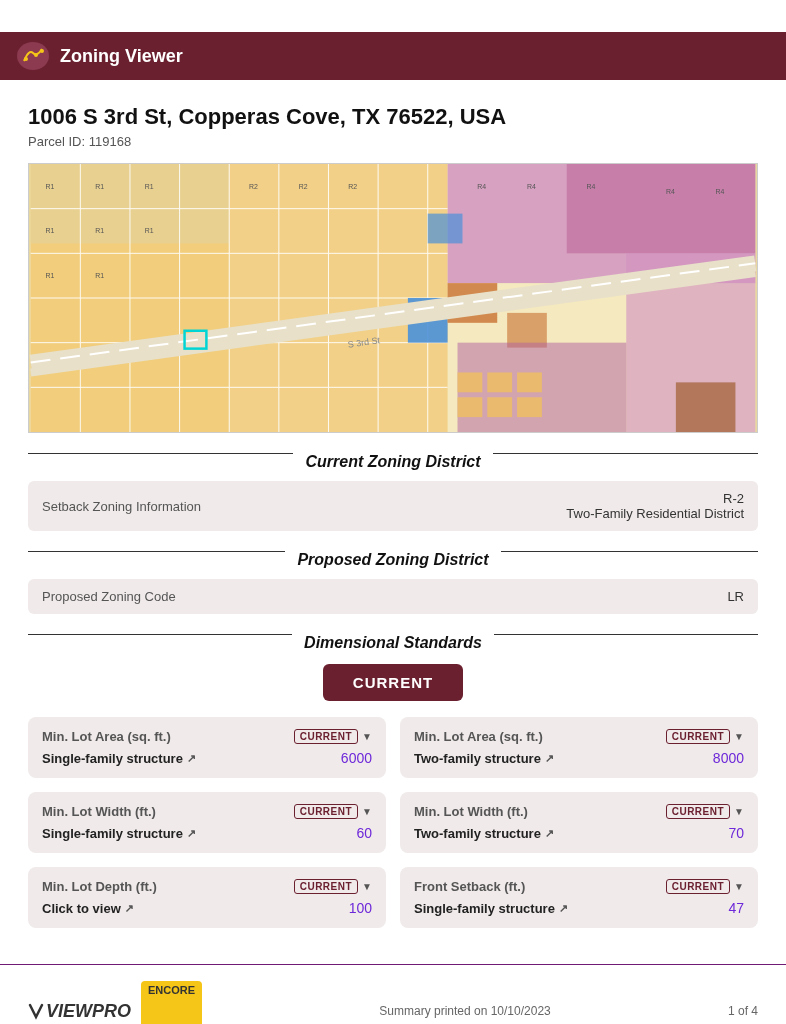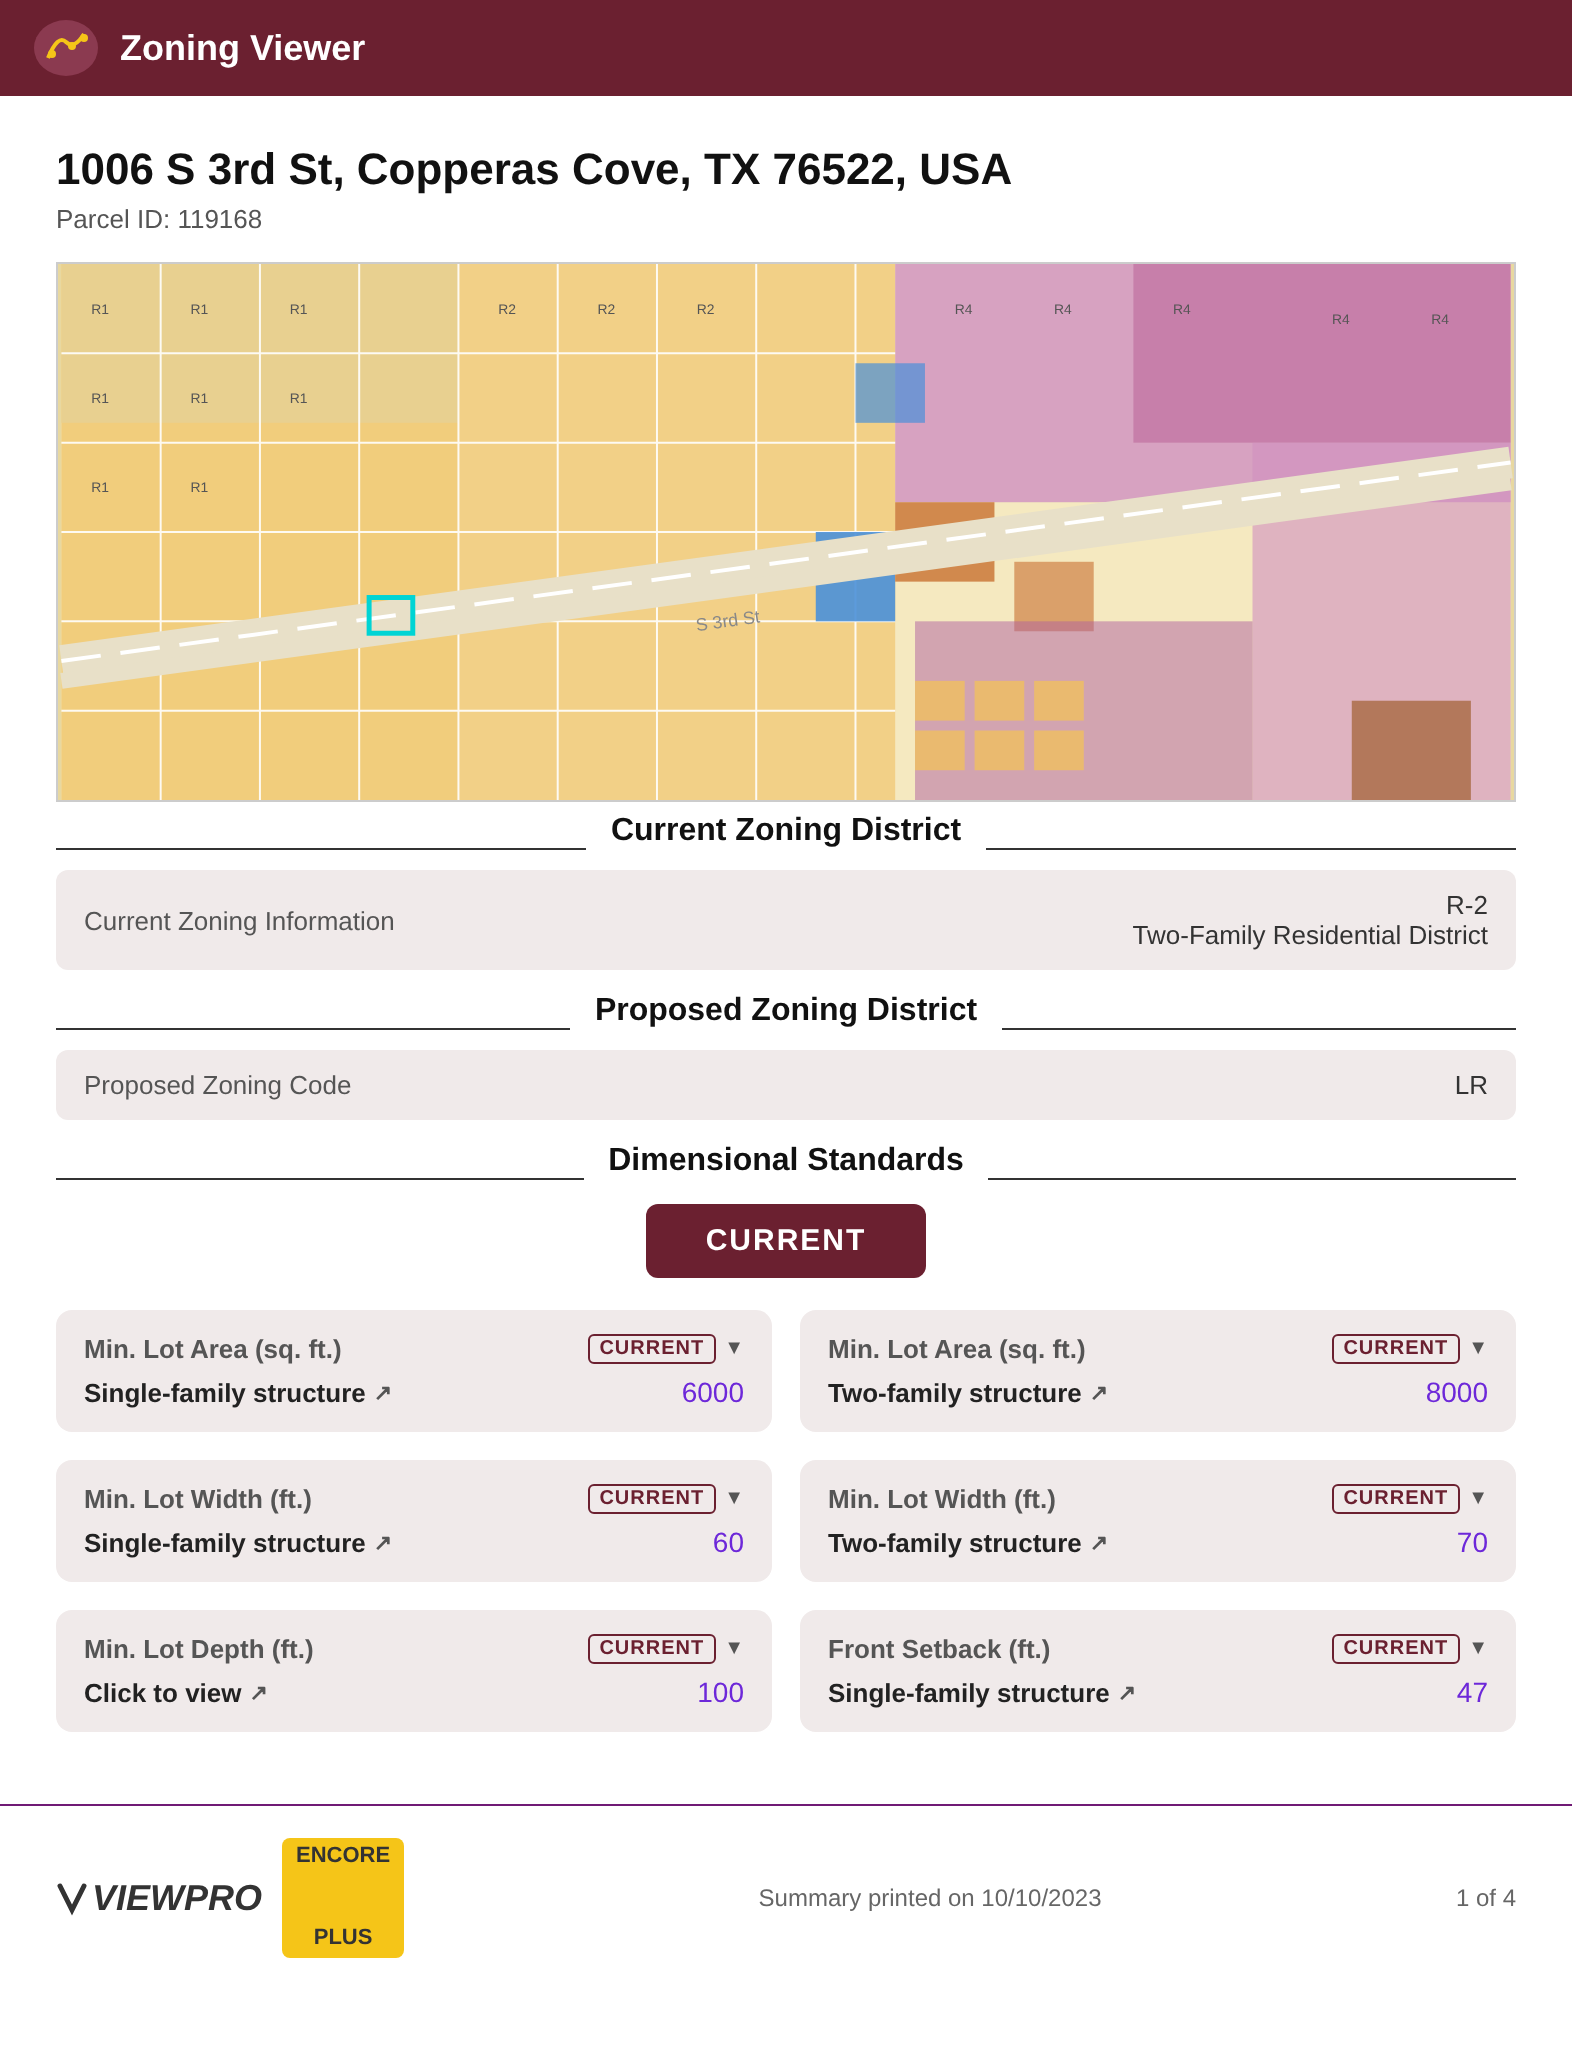--- a/index.html
+++ b/index.html
@@ -13,20 +13,21 @@
     }
 
     
     .header {
       background-color: #6b2030;
       color: white;
       display: flex;
       align-items: center;
       padding: 10px 16px;
       height: 48px;
+      margin-top: 32px;
     }
     .header-logo {
       width: 34px;
       height: 30px;
       margin-right: 10px;
       flex-shrink: 0;
     }
     .header-title {
       font-size: 18px;
       font-weight: bold;
@@ -57,22 +58,23 @@
       background: #e8d8a0;
       border: 1px solid #ccc;
       margin-bottom: 0;
       position: relative;
       overflow: hidden;
     }
 
     
     .section-divider {
       display: flex;
-      align-items: flex-end;
-      margin: 6px 0 10px 0;
+      align-items: flex-start;
+      margin: 20px 0 10px 0;
+      font-style: italic;
     }
     .section-divider::before,
     .section-divider::after {
       content: '';
       flex: 1;
       height: 1px;
       background: #333;
     }
     .section-divider-title {
       font-size: 16px;
@@ -333,21 +335,21 @@
       <text x="320" y="185" font-size="9" fill="#888" font-family="Arial" transform="rotate(-8,320,185)">S 3rd St</text>
     </svg>
   </div>
 
   <div class="section-divider">
     <div class="section-divider-title">Current Zoning District</div>
   </div>
 
   <div class="info-box">
     <div class="info-box-row">
-      <span class="info-box-label">Current Zoning Information</span>
+      <span class="info-box-label">Setback Zoning Information</span>
       <div>
         <div class="info-box-value">R-2</div>
         <div class="info-box-value">Two-Family Residential District</div>
       </div>
     </div>
   </div>
 
   <div class="section-divider">
     <div class="section-divider-title">Proposed Zoning District</div>
   </div>

